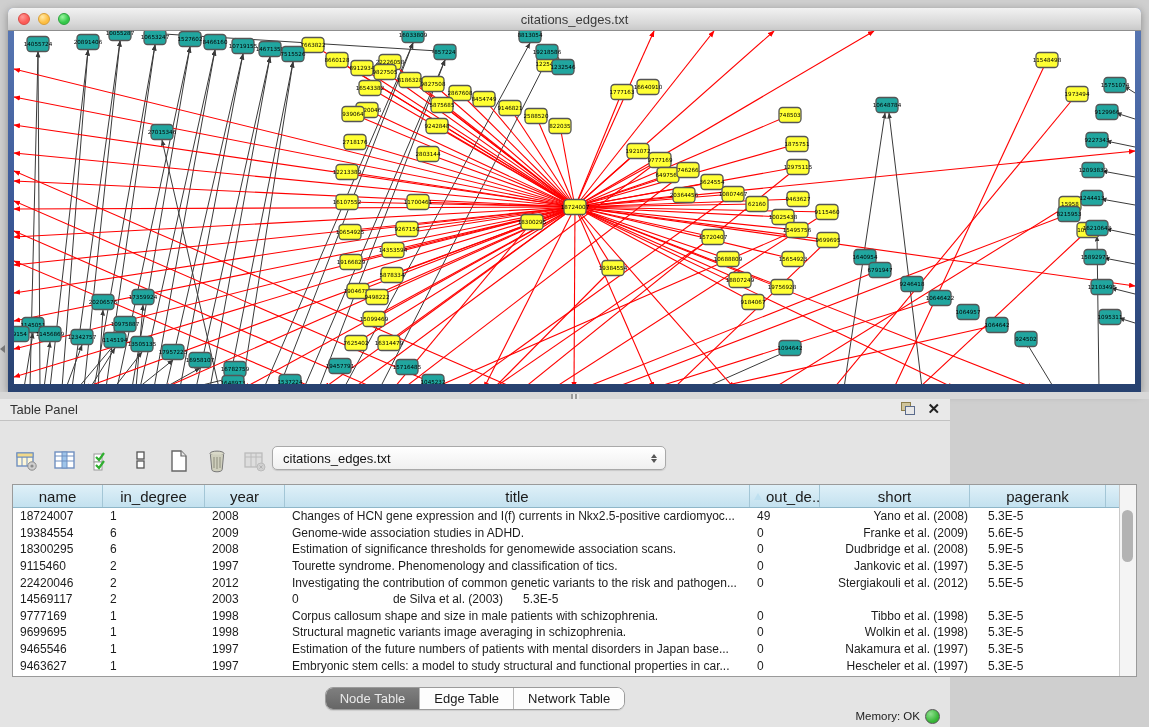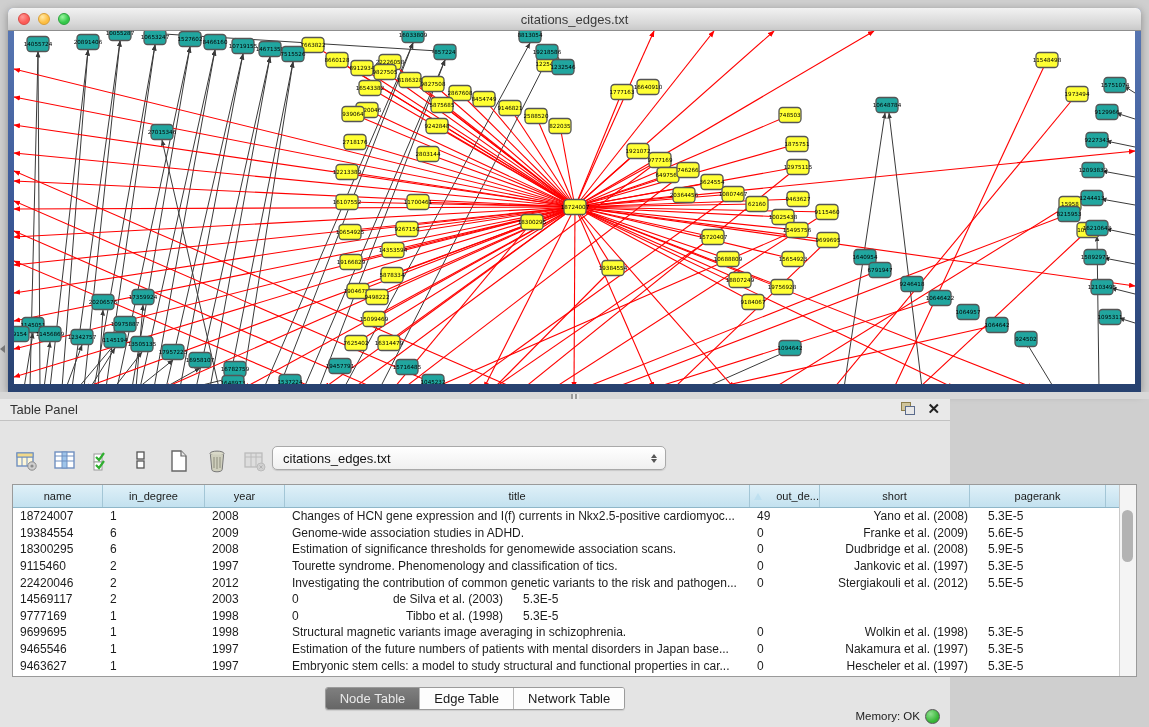--- a/index.html
+++ b/index.html
@@ -46,38 +46,38 @@
       display:flex;align-items:center;box-shadow:0 1px 1px rgba(0,0,0,.12);}
   #table-select .val{font-size:13px;color:#111;padding-left:10px;flex:1;}
   .updown{display:flex;flex-direction:column;align-items:center;margin-right:8px;gap:1px;}
   .updown .u{width:0;height:0;border-left:3.5px solid transparent;border-right:3.5px solid transparent;border-bottom:4px solid #555;}
   .updown .d{width:0;height:0;border-left:3.5px solid transparent;border-right:3.5px solid transparent;border-top:4px solid #555;}
   
   #table-box{position:absolute;left:12px;top:85px;width:1125px;height:193px;background:#fff;
       border:1px solid #9a9a9a;box-sizing:border-box;overflow:hidden;}
   #thead{display:flex;height:22px;background:linear-gradient(#dff0f8,#c3e1ef);
       border-bottom:1px solid #8fb6c8;}
-  .hcell{box-sizing:border-box;border-right:1px solid #a3c6d6;font-size:11px;color:#1a1a1a;
+  .hcell{box-sizing:border-box;border-right:1px solid #a3c6d6;font-size:15px;color:#1a1a1a;
       display:flex;align-items:center;justify-content:center;overflow:hidden;white-space:nowrap;}
   .hcell.left{justify-content:space-between;padding-left:4px;}
   .sort-tri{width:0;height:0;border-left:4.5px solid transparent;border-right:4.5px solid transparent;
       border-bottom:7px solid #bfe0f0;outline:none;margin-right:4px;position:relative;}
   .sort-tri:before{content:"";position:absolute;left:-5.5px;top:-1px;width:0;height:0;
       border-left:5.5px solid transparent;border-right:5.5px solid transparent;border-bottom:8.5px solid #5f93b4;z-index:-1;}
   .trow{display:flex;height:16.6px;align-items:center;background:#fff;}
   .tcell{box-sizing:border-box;font-size:12px;color:#1c1c1c;padding:0 0 0 7px;
       overflow:hidden;white-space:nowrap;}
   .tcell.center{text-align:right;padding:0 2px;}
   .tcell.pad18{padding-left:18px;}
   .c0{width:90px}.c1{width:102px}.c2{width:80px}.c3{width:465px}.c4{width:70px}.c5{width:150px}.c6{width:136px}
   #vscroll{position:absolute;right:0;top:0;bottom:0;width:16px;background:#f4f4f4;border-left:1px solid #c9c9c9;}
   #vthumb{position:absolute;left:2px;top:25px;width:11px;height:52px;border-radius:6px;background:#b3b3b3;}
   
   #tabbar{position:absolute;left:0;right:0;top:288px;height:26px;display:flex;justify-content:center;}
-  #seg{display:flex;height:21px;border:1px solid #9b9b9b;border-radius:3px;overflow:hidden;background:#fff;
+  #seg{display:flex;height:21px;border:1px solid #9b9b9b;border-radius:8px;overflow:hidden;background:#fff;
       box-shadow:0 1px 1px rgba(0,0,0,.1);}
   .seg-btn{font-size:13px;color:#1a1a1a;display:flex;align-items:center;justify-content:center;
       padding:0 14px;border-right:1px solid #b8b8b8;background:#fdfdfd;}
   .seg-btn:last-child{border-right:none;}
   .seg-btn.sel{background:linear-gradient(#7f7f7f,#666);color:#e9e9e9;}
   
   #statusbar{position:absolute;left:0;right:0;bottom:0;height:24px;padding-left:16px;}
   #memory{position:absolute;right:30px;bottom:5px;font-size:11.5px;color:#222;}
   #mem-dot{position:absolute;right:10px;bottom:3px;width:13px;height:13px;border-radius:50%;
       border:1px solid #555;background:radial-gradient(circle at 35% 30%,#8fe08f,#35b535 65%);}
@@ -881,20 +881,21 @@
           <div class="tcell c1">2</div>
           <div class="tcell c2">2003</div>
           <div class="tcell c4">0</div>
           <div class="tcell c5 center">de Silva et al. (2003)</div>
           <div class="tcell c6 pad18">5.3E-5</div>
         </div>
         <div class="trow">
           <div class="tcell c0">9777169</div>
           <div class="tcell c1">1</div>
           <div class="tcell c2">1998</div>
+          <div class="tcell c3">Corpus callosum shape and size in male patients with schizophrenia.</div>
           <div class="tcell c4">0</div>
           <div class="tcell c5 center">Tibbo et al. (1998)</div>
           <div class="tcell c6 pad18">5.3E-5</div>
         </div>
         <div class="trow">
           <div class="tcell c0">9699695</div>
           <div class="tcell c1">1</div>
           <div class="tcell c2">1998</div>
           <div class="tcell c3">Structural magnetic variants image averaging in schizophrenia.</div>
           <div class="tcell c4">0</div>

